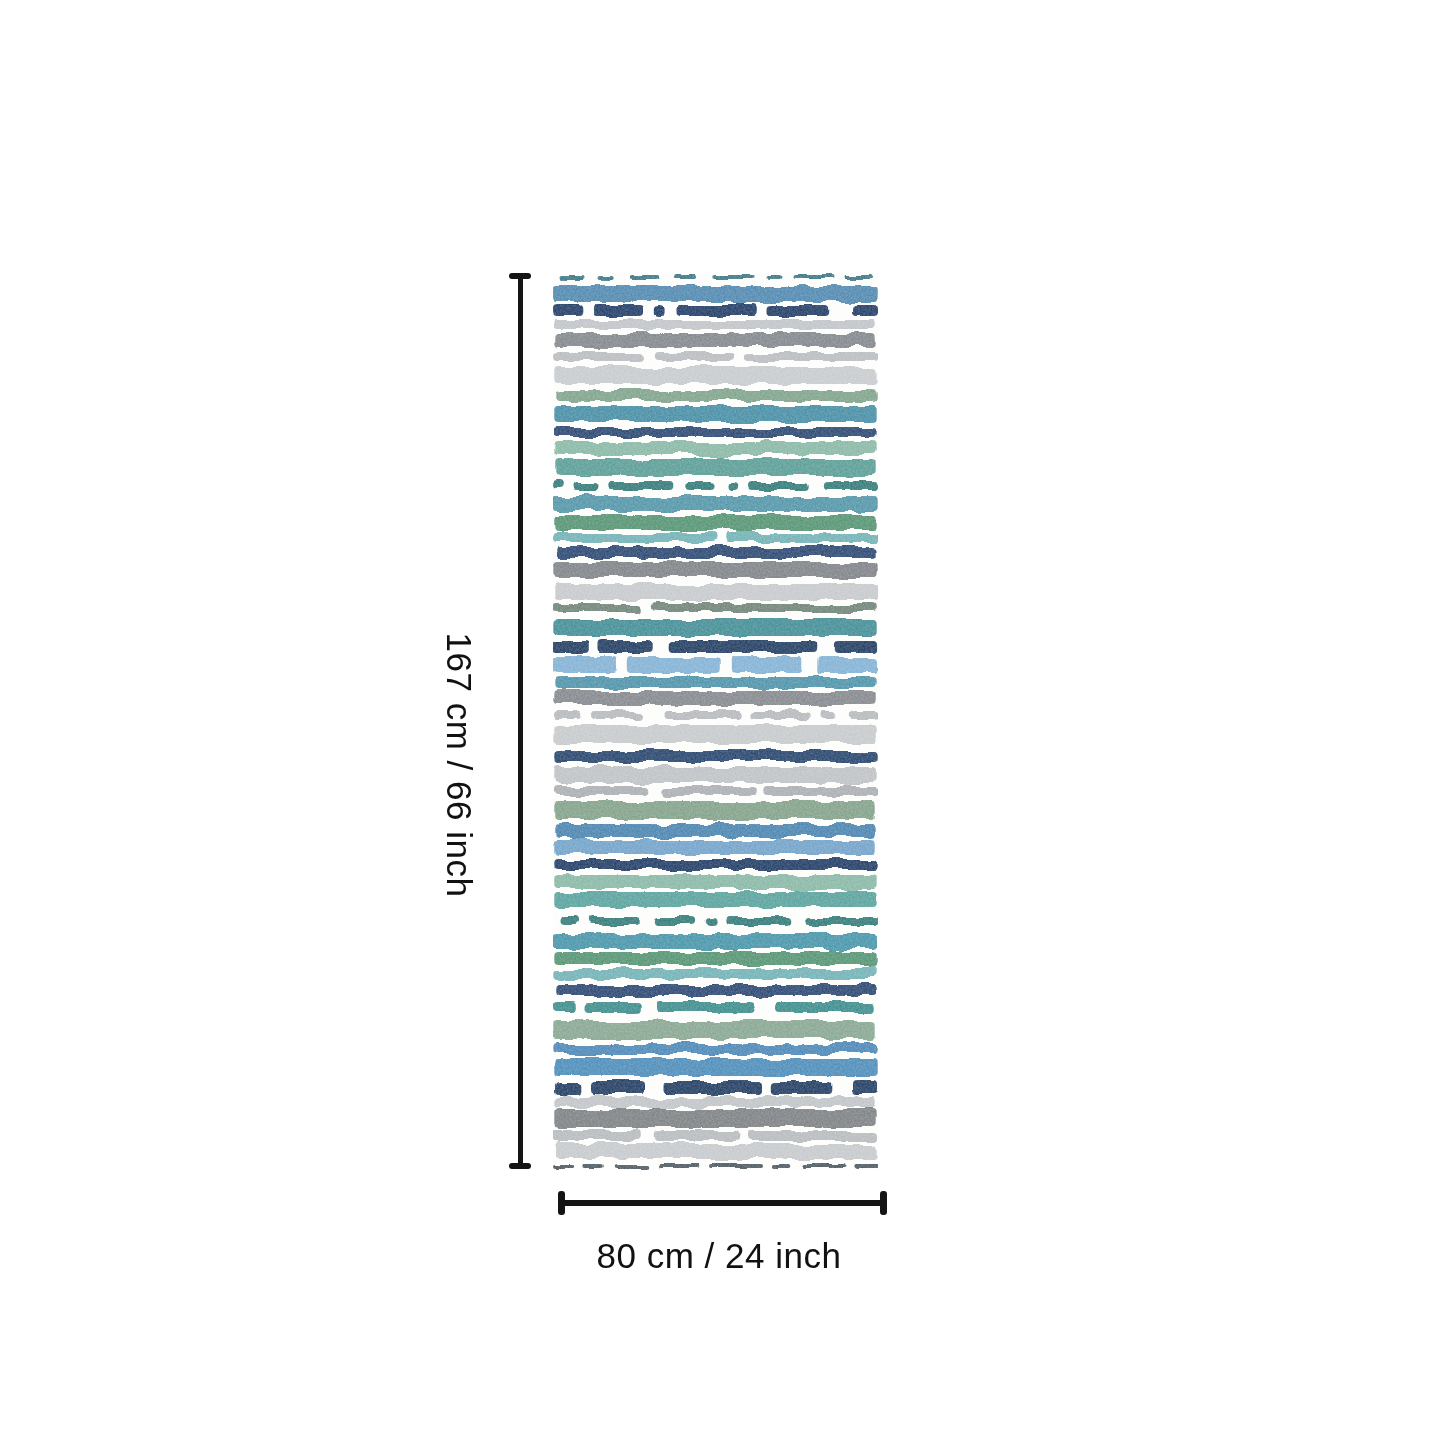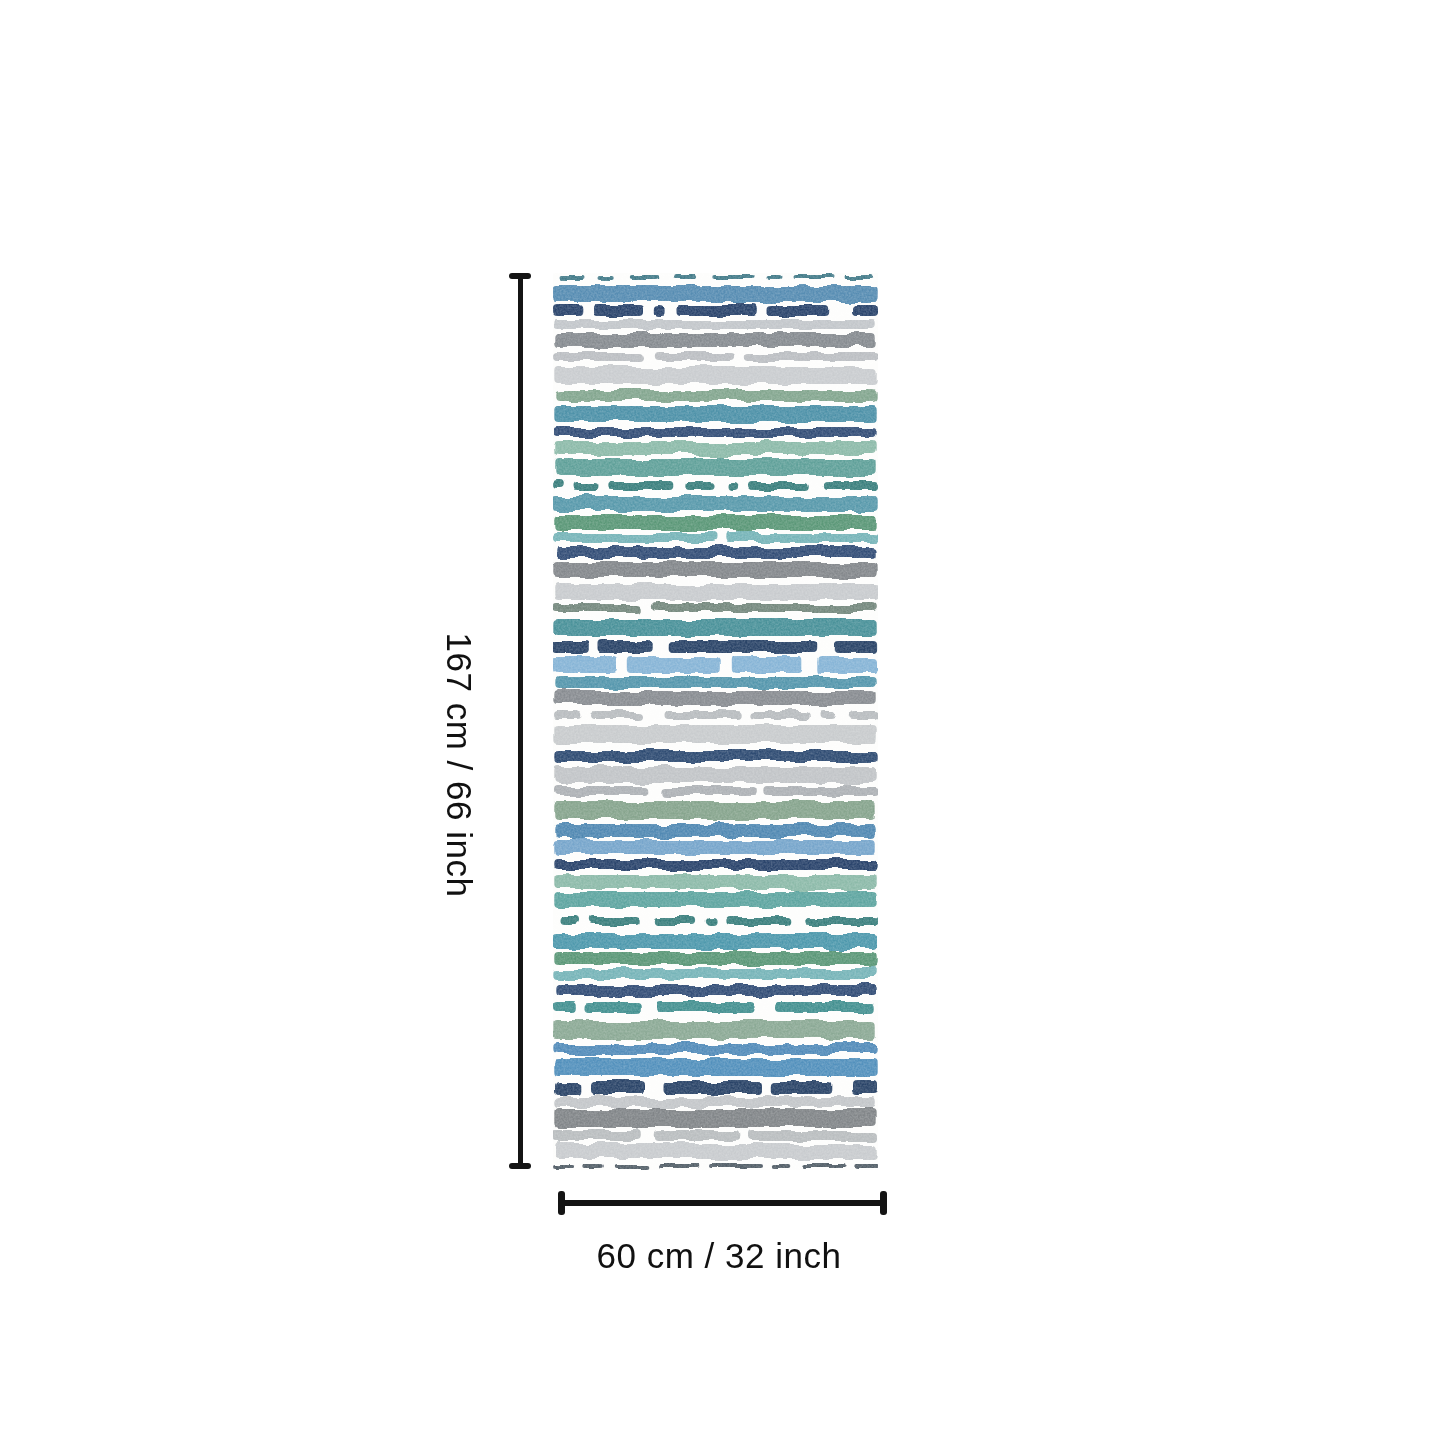--- a/index.html
+++ b/index.html
@@ -227,15 +227,15 @@
   </div>
 
   <div class="vline"></div>
   <div class="vcap top"></div>
   <div class="vcap bottom"></div>
   <div class="dim-label height-label">167 cm / 66 inch</div>
 
   <div class="hline"></div>
   <div class="hcap left"></div>
   <div class="hcap right"></div>
-  <div class="dim-label width-label">60 cm / 32 inch</div>
+  <div class="dim-label width-label">80 cm / 24 inch</div>
 
 </div>
 
 </body></html>

